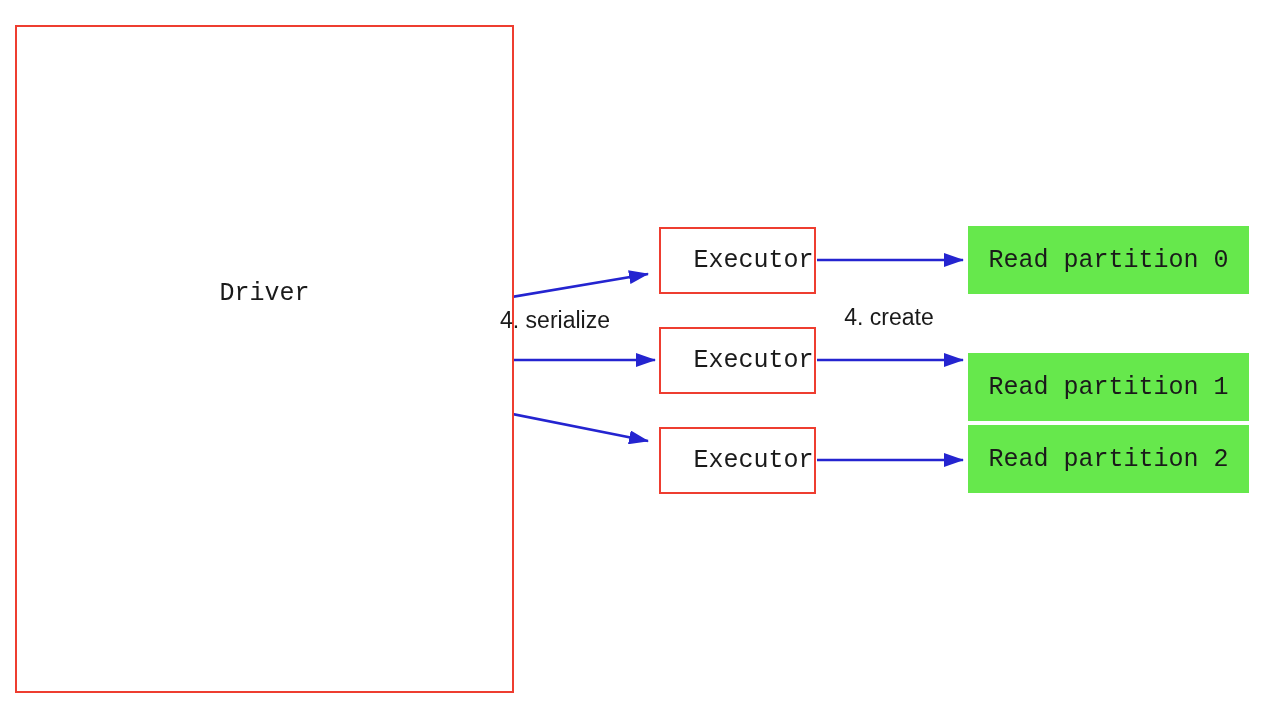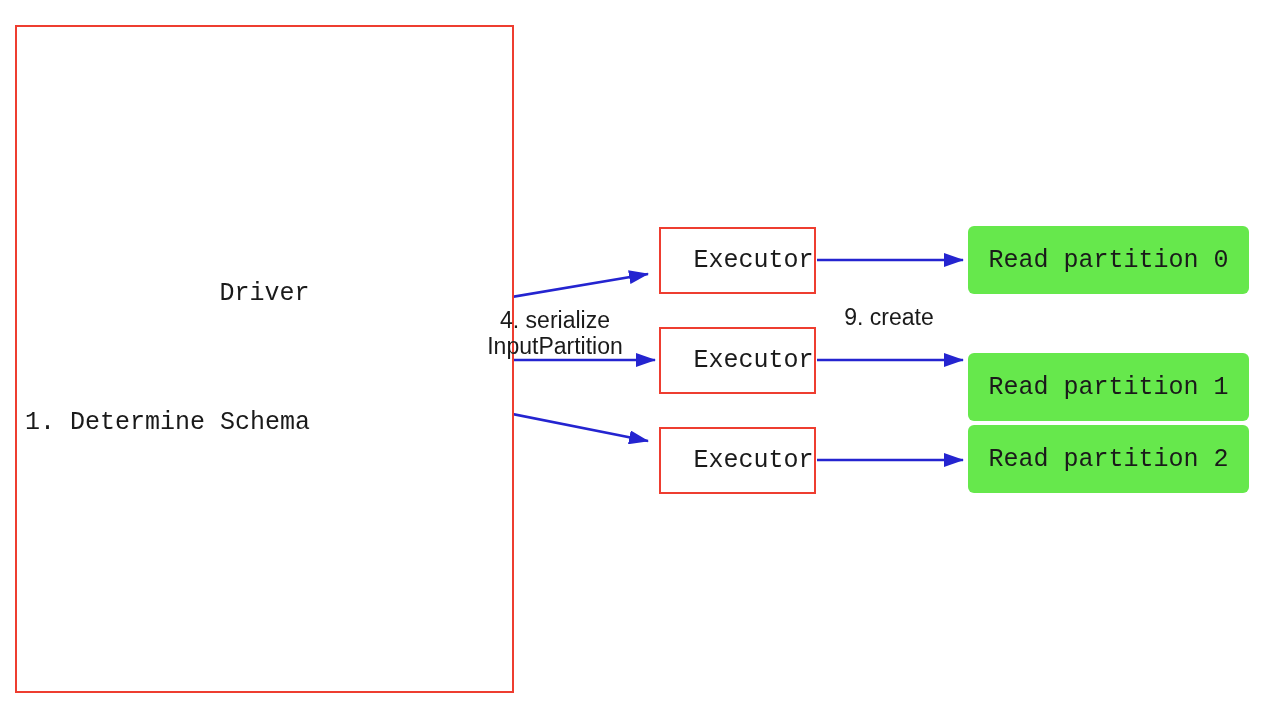--- a/index.html
+++ b/index.html
@@ -26,21 +26,21 @@
   .executor-box{position:absolute;left:659px;width:157px;height:67px;
                 border:2px solid var(--box-border-red);background:var(--background);
                 display:flex;align-items:center;justify-content:center;z-index:2;padding-left:32px;}
   .executor-box.row-0{top:227px;}
   .executor-box.row-1{top:327px;}
   .executor-box.row-2{top:427px;}
   .executor-label{font-size:25px;white-space:nowrap;}
 
   .partition-box{position:absolute;left:968px;width:281px;height:68px;
                  background:var(--partition-green);
-                 display:flex;align-items:center;justify-content:center;z-index:2;border-radius:6px;}
+                 display:flex;align-items:center;justify-content:center;z-index:2;}
   .partition-box.row-0{top:226px;}
   .partition-box.row-1{top:326px;margin-top:27px;}
   .partition-box.row-2{top:425px;text-align:center;}
   .partition-label{font-size:25px;white-space:nowrap;}
 
   .arrow-caption{position:absolute;z-index:3;width:220px;text-align:center;
                  font-family:Liberation Sans, sans-serif;
                  font-size:23px;line-height:26px;color:var(--text-black);}
   .caption-serialize{left:445px;top:307px;}
   .caption-reader{left:779px;top:304px;}
@@ -60,21 +60,20 @@
     <line x1="452" y1="360" x2="655" y2="360" marker-end="url(#ah)"></line>
     <line x1="452" y1="402" x2="648" y2="441" marker-end="url(#ah)"></line>
     <line x1="817" y1="260" x2="963" y2="260" marker-end="url(#ah)"></line>
     <line x1="817" y1="360" x2="963" y2="360" marker-end="url(#ah)"></line>
     <line x1="817" y1="460" x2="963" y2="460" marker-end="url(#ah)"></line>
   </svg>
 
   <div class="driver-box">
     <div class="driver-title">Driver</div>
     <div class="driver-steps">
-      <div>1. Determine Schema</div>
     </div>
   </div>
 
   <div class="executor-box row-0">
     <span class="executor-label">Executor</span>
   </div>
   <div class="executor-box row-1">
     <span class="executor-label">Executor</span>
   </div>
   <div class="executor-box row-2">
@@ -86,20 +85,19 @@
   </div>
   <div class="partition-box row-1">
     <span class="partition-label">Read partition 1</span>
   </div>
   <div class="partition-box row-2">
     <span class="partition-label">Read partition 2</span>
   </div>
 
   <div class="arrow-caption caption-serialize">
     <div>4. serialize</div>
-    <div>InputPartition</div>
   </div>
 
   <div class="arrow-caption caption-reader">
-    <div>9. create</div>
+    <div>4. create</div>
   </div>
 
 </div>
 
 </body></html>

